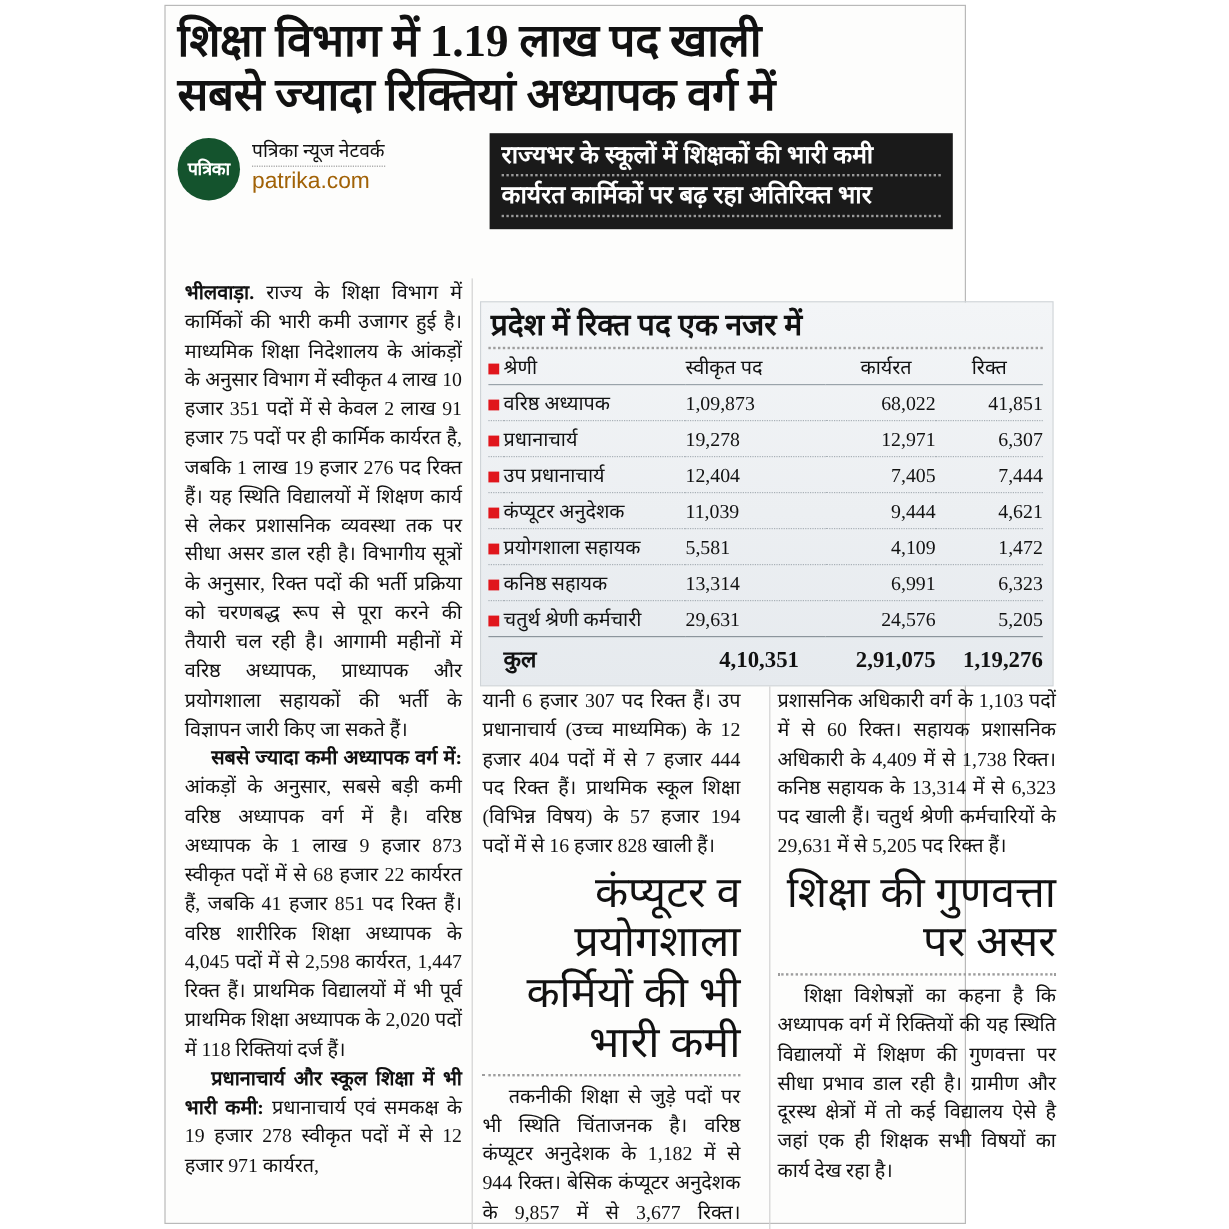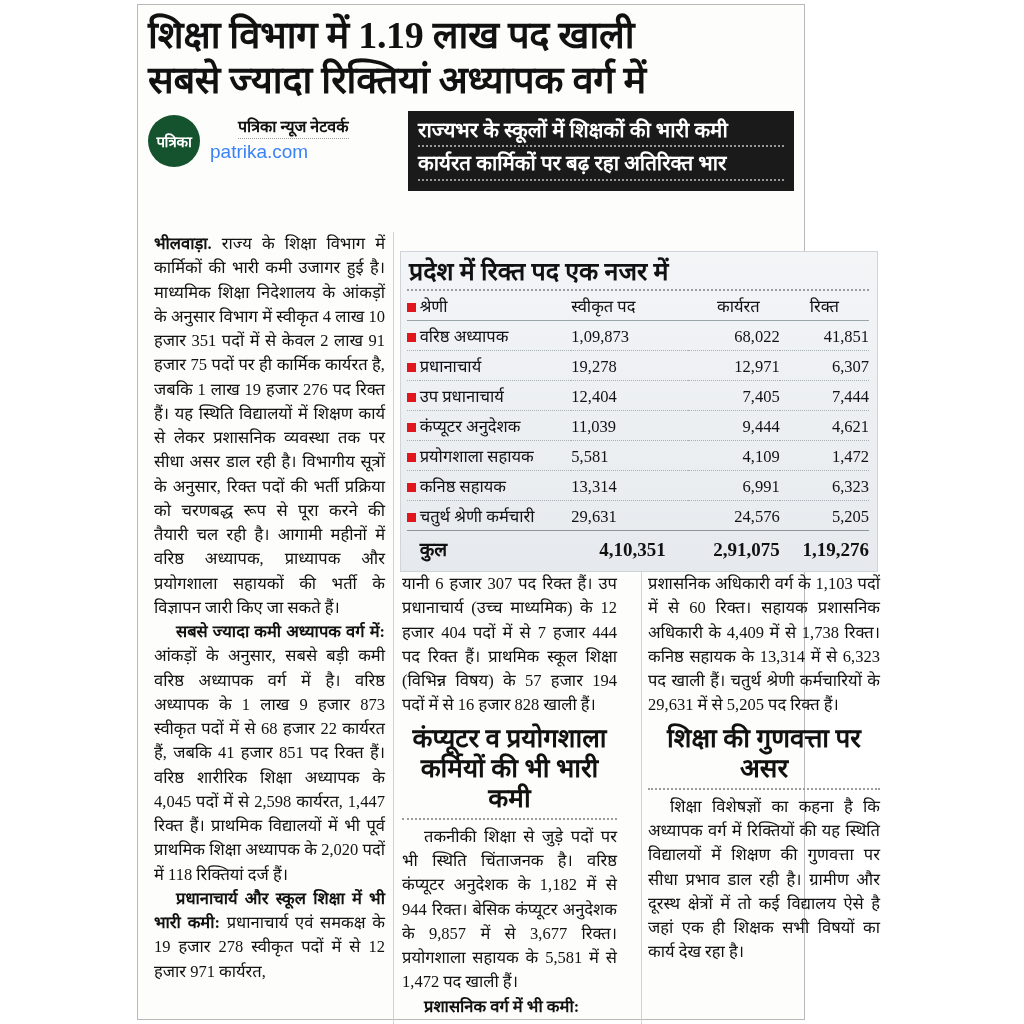--- a/index.html
+++ b/index.html
@@ -54,28 +54,27 @@
     display:flex;align-items:center;justify-content:center;
     flex:0 0 auto;
   }
   .logo-circle span{
     color:#fff;font-weight:700;font-size:15px;
     font-family:"Liberation Serif","DejaVu Serif",serif;
     letter-spacing:-0.3px;
   }
   .mast-text{line-height:1.15;}
   .mast-text .net{
-    font-size:16px;font-weight:700;color:#111;
+    font-size:16px;font-weight:400;color:#111;
     padding-bottom:2px;
     border-bottom:1px dotted #9a9a9a;
     display:block;
-    margin-left:28px;
   }
   .mast-text .site{
-    font-size:19px;color:#3b82f6;display:block;padding-top:2px;
+    font-size:19px;color:#a16207;display:block;padding-top:2px;
     font-family:"Liberation Sans","DejaVu Sans",sans-serif;
   }
 
   
   .banner{
     flex:1 1 auto;
     background:#1a1a1a;
     padding:7px 10px 6px 10px;
     box-sizing:border-box;
   }
@@ -150,22 +149,22 @@
   }
   .col p{margin:0;}
   .col p.ind{text-indent:22px;}
   .col b{font-weight:700;}
   .lead{font-weight:700;}
   .col1{left:8px;top:212px;width:248px;height:800px;padding:0 8px 0 8px;border-right:1px solid #d2d2d2;}
   .col2{left:256px;top:552px;width:248px;height:462px;padding:0 24px 0 8px;border-right:1px solid #d2d2d2;}
   .col3{left:504px;top:552px;width:246px;height:462px;padding:0 8px 0 6px;}
 
   .seche{
-    font-size:26px;font-weight:700;line-height:1.16;
-    color:#111;margin:6px 0 0 0;text-align:center;
+    font-size:36px;font-weight:400;line-height:1.16;
+    color:#111;margin:6px 0 0 0;text-align:right;
   }
   .sec-dots{border-bottom:2px dotted #9d9d9d;margin:4px 0 5px 0;}
 </style>
 </head>
 <body>
 
 <div class="page">
 
   <div class="headline">
     <div class="hl-line">शिक्षा विभाग में 1.19 लाख पद खाली</div>

